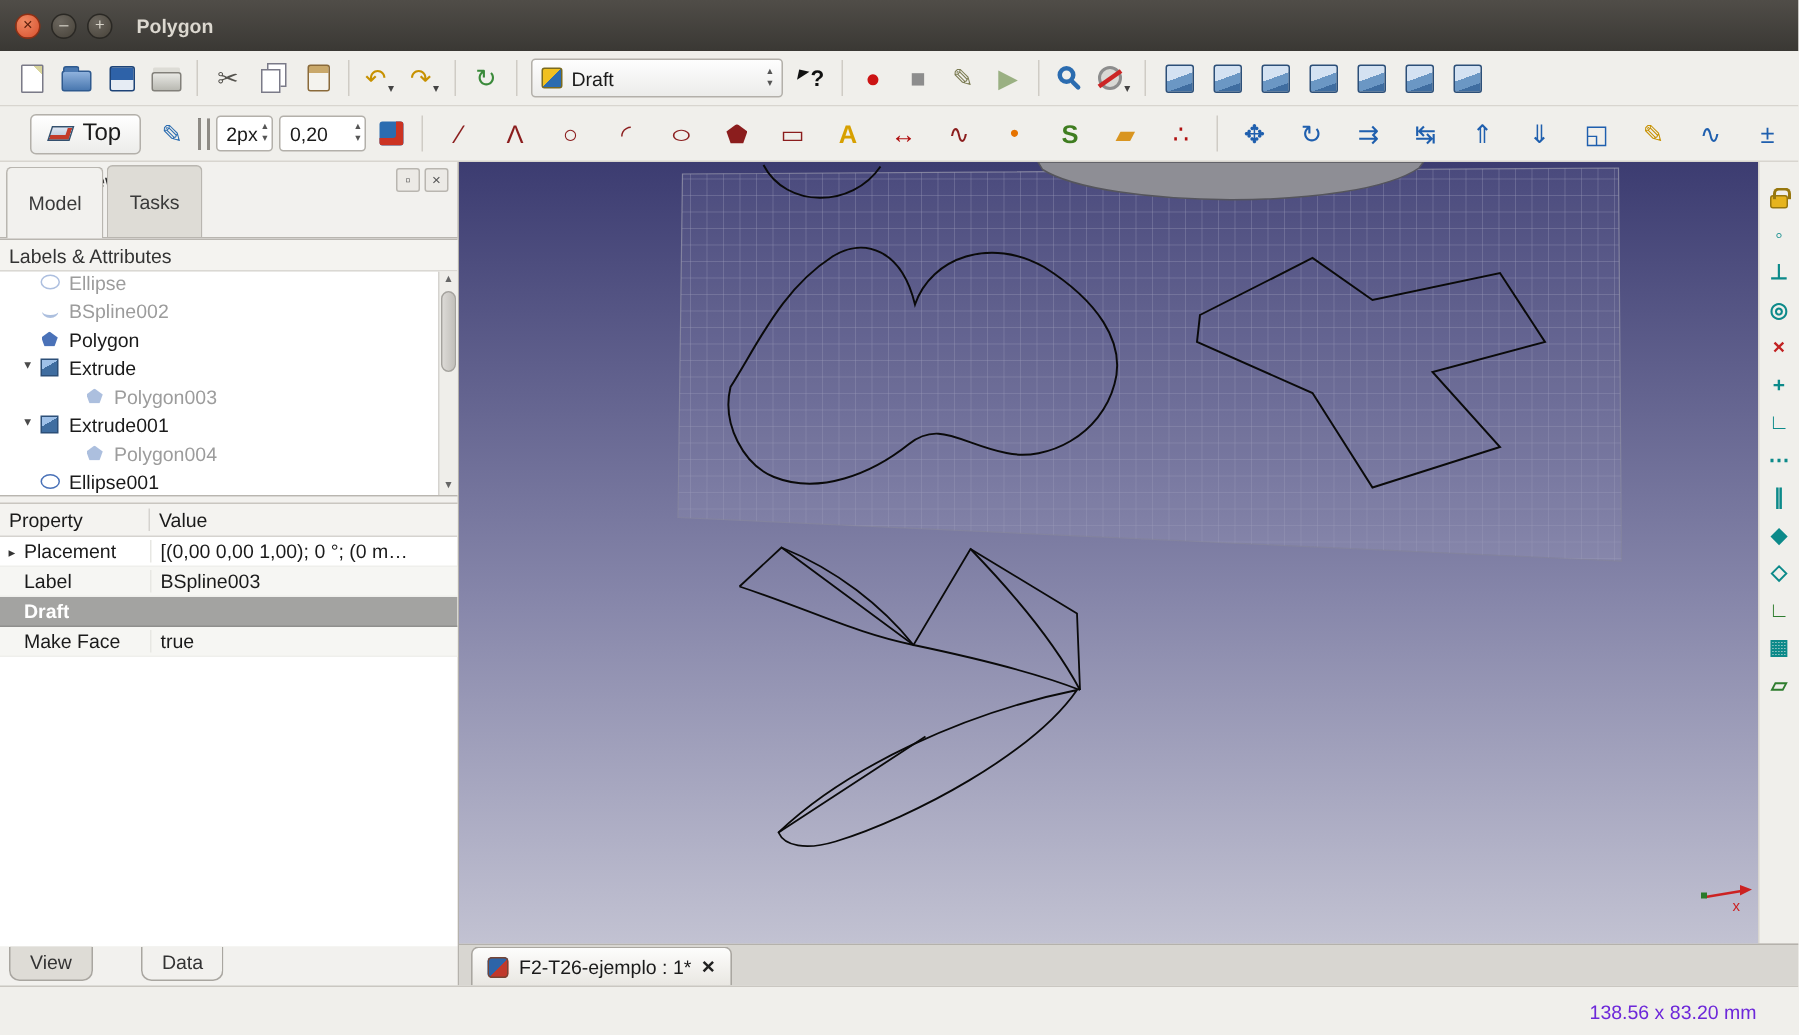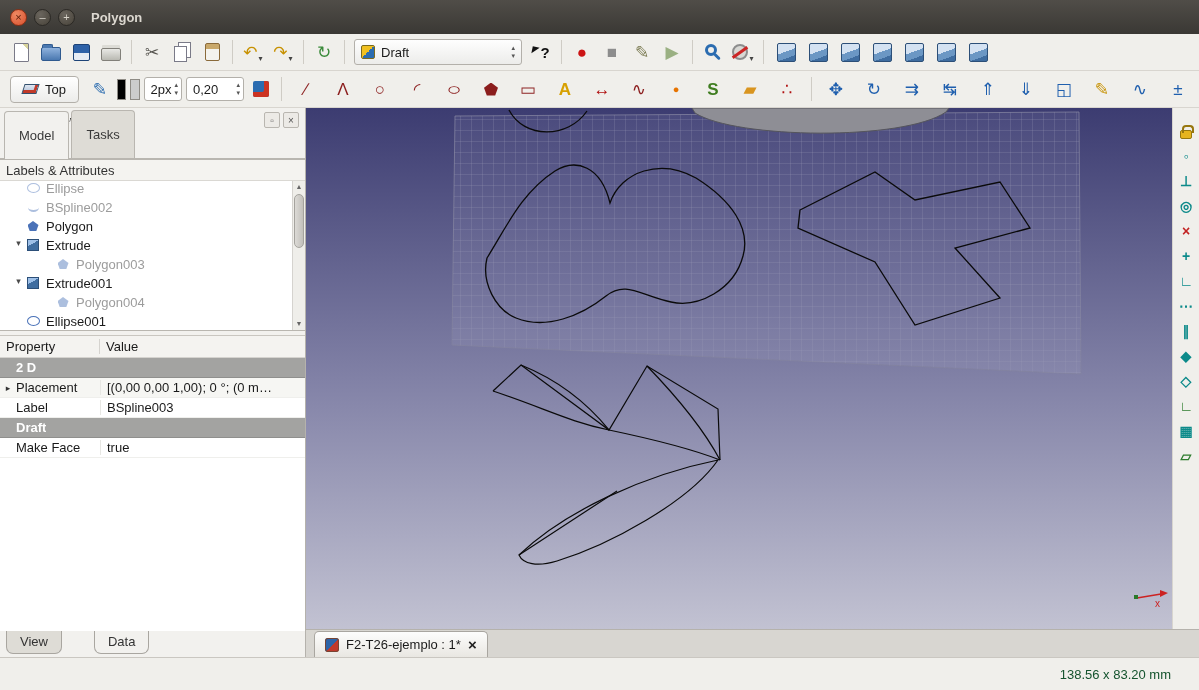--- a/index.html
+++ b/index.html
@@ -50,21 +50,21 @@
   
   .combo { height:26px; background:linear-gradient(#fefefe,#ececea); border:1px solid #b3b0aa; border-radius:3px; display:inline-flex; align-items:center; padding:0 6px; gap:6px; margin:0 4px; }
   .combo .updown { display:flex; flex-direction:column; font-size:7px; color:#555; line-height:1.1; margin-left:4px; }
   .wbcombo { width:168px; }
   .combo-label { flex:1; }
   .spin { height:24px; background:#fff; border:1px solid #b3b0aa; border-radius:3px; display:inline-flex; align-items:center; padding:0 3px 0 6px; margin:0 2px; }
   .spin .updown { display:flex; flex-direction:column; font-size:7px; color:#555; line-height:1.1; margin-left:3px; }
   .swatch { width:21px; height:21px; border:1px solid #8e8b85; margin:0 2px; display:inline-block; }
   .swatch-black { background:#000; }
   .swatch-gray { background:#ccc; }
-  .planebtn { height:27px; background:linear-gradient(#ffffff,#ececea); border:1px solid #b3b0aa; border-radius:4px; display:inline-flex; align-items:center; gap:7px; padding:0 12px; margin:0 6px 0 4px; font-size:13px; }
+  .planebtn { height:27px; background:linear-gradient(#ffffff,#ececea); border:1px solid #b3b0aa; border-radius:4px; display:inline-flex; align-items:center; gap:7px; padding:0 12px; margin:0 6px 0 14px; font-size:16px; }
 
   
   .main { flex:1; display:flex; min-height:0; }
   .leftpanel { width:306px; flex:none; background:#f2f1ee; border-right:1px solid #b5b2ac; display:flex; flex-direction:column; }
   .combo-header { height:24px; display:flex; align-items:center; padding:0 6px; color:#2f2f2f; }
   .combo-header .spacer { flex:1; }
   .hicon { width:16px; height:16px; border:1px solid #b9b6b0; background:#eceae6; display:flex; align-items:center; justify-content:center; font-size:10px; color:#555; margin-left:3px; border-radius:2px; }
   .paneltabs { display:flex; align-items:flex-end; height:27px; padding-left:4px; gap:2px; border-bottom:1px solid #b9b6b0; }
   .mtab { padding:16px 14px; border:1px solid #b9b6b0; border-bottom:none; border-radius:4px 4px 0 0; background:#dedcd6; color:#3a3a3a; }
   .mtab.active { background:#f2f1ee; position:relative; top:1px; }
@@ -106,21 +106,21 @@
   .canvas { flex:1; position:relative; background:linear-gradient(180deg,#3c3c71 0%,#8585a9 55%,#c2c2d2 100%); overflow:hidden; }
   .canvas svg { position:absolute; inset:0; }
   .snapstrip { width:27px; flex:none; background:#f0efeb; border-left:1px solid #d8d5cf; display:flex; flex-direction:column; align-items:center; padding-top:12px; gap:3px; }
   .snapbtn { width:23px; height:22px; display:flex; align-items:center; justify-content:center; font-size:14px; font-weight:bold; border-radius:3px; }
   .tabbar { height:28px; background:#d8d6d1; border-top:1px solid #b5b2ac; display:flex; align-items:flex-end; padding-left:8px; flex:none; }
   .doctab { height:26px; background:linear-gradient(#fdfdfc,#e9e7e2); border:1px solid #a9a6a0; border-bottom:none; border-radius:5px 5px 0 0; display:flex; align-items:center; gap:7px; padding:0 10px; }
   .docicon { width:14px; height:14px; border-radius:3px; background:linear-gradient(135deg,#2d64a8 52%,#c0392b 52%); box-shadow:inset 0 0 0 1px #743; }
   .doctab .close { font-weight:bold; color:#222; font-size:15px; }
 
   
-  .statusbar { height:33px; background:#f0efeb; border-top:1px solid #cac7c1; display:flex; align-items:center; justify-content:flex-end; padding-right:28px; flex:none; color:#14532d; }
+  .statusbar { height:33px; background:#f0efeb; border-top:1px solid #cac7c1; display:flex; align-items:center; justify-content:flex-end; padding-right:28px; flex:none; color:#6d28d9; }
 </style>
 </head>
 <body>
 
 <div class="app">
 
   <div class="titlebar">
     <div class="winbtns">
 
         <span class="wb wb-close">×</span>
@@ -497,25 +497,20 @@
 
       <div class="splitter"></div>
 
       <div class="props">
         <div class="phead">
           <span class="ph1">Property</span>
           <span class="ph2">Value</span>
         </div>
         <div>
 
-            <div class="prow pgroup">
-              <span class="pexp"></span>
-              <span class="pname">2 D</span>
-
-            </div>
 
 
             <div class="prow">
               <span class="pexp">▸</span>
               <span class="pname">Placement</span>
               <span class="pval">[(0,00 0,00 1,00); 0 °; (0 m…</span>
             </div>
 
             <div class="prow">
               <span class="pexp"></span>

